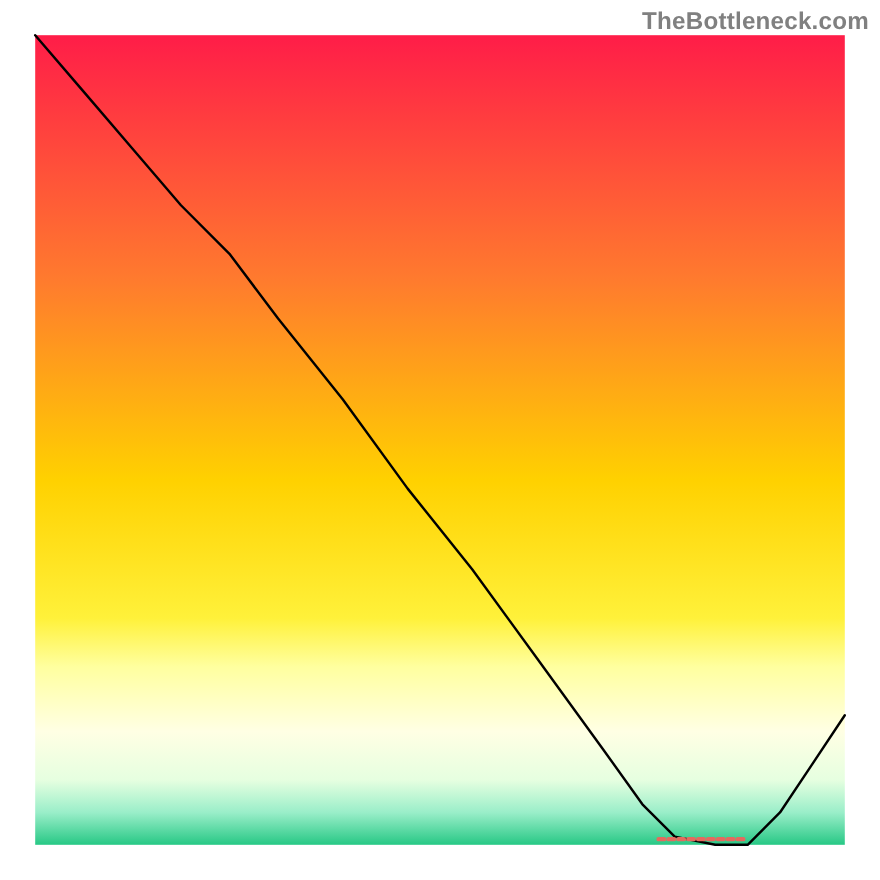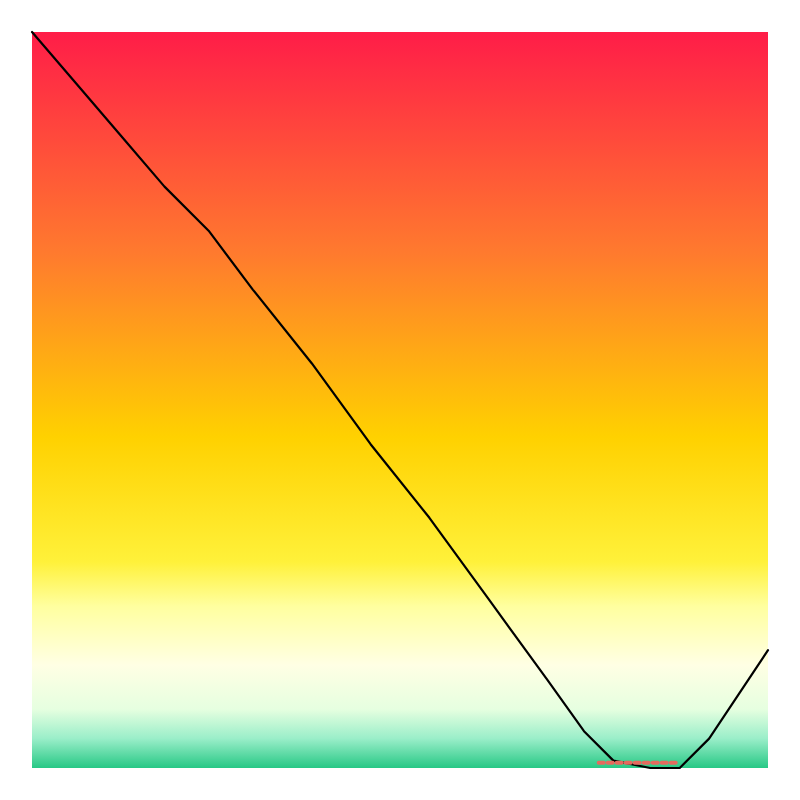--- a/index.html
+++ b/index.html
@@ -43,20 +43,21 @@
   }
   .floor-marker {
     stroke-linecap: round;
   }
 </style>
 </head>
 <body>
 
 <div class="chart-wrap">
 
+  <div class="watermark">TheBottleneck.com</div>
 
   <svg class="plot" viewBox="0 0 800 800" preserveAspectRatio="none">
     <defs>
       <linearGradient id="bgGrad" x1="0" y1="0" x2="0" y2="1">
           <stop offset="0%" stop-color="#ff1d48"></stop>
           <stop offset="30%" stop-color="#ff7a2e"></stop>
           <stop offset="55.00000000000001%" stop-color="#ffd100"></stop>
           <stop offset="72%" stop-color="#fff13a"></stop>
           <stop offset="78%" stop-color="#ffff9f"></stop>
           <stop offset="86%" stop-color="#ffffe4"></stop>

